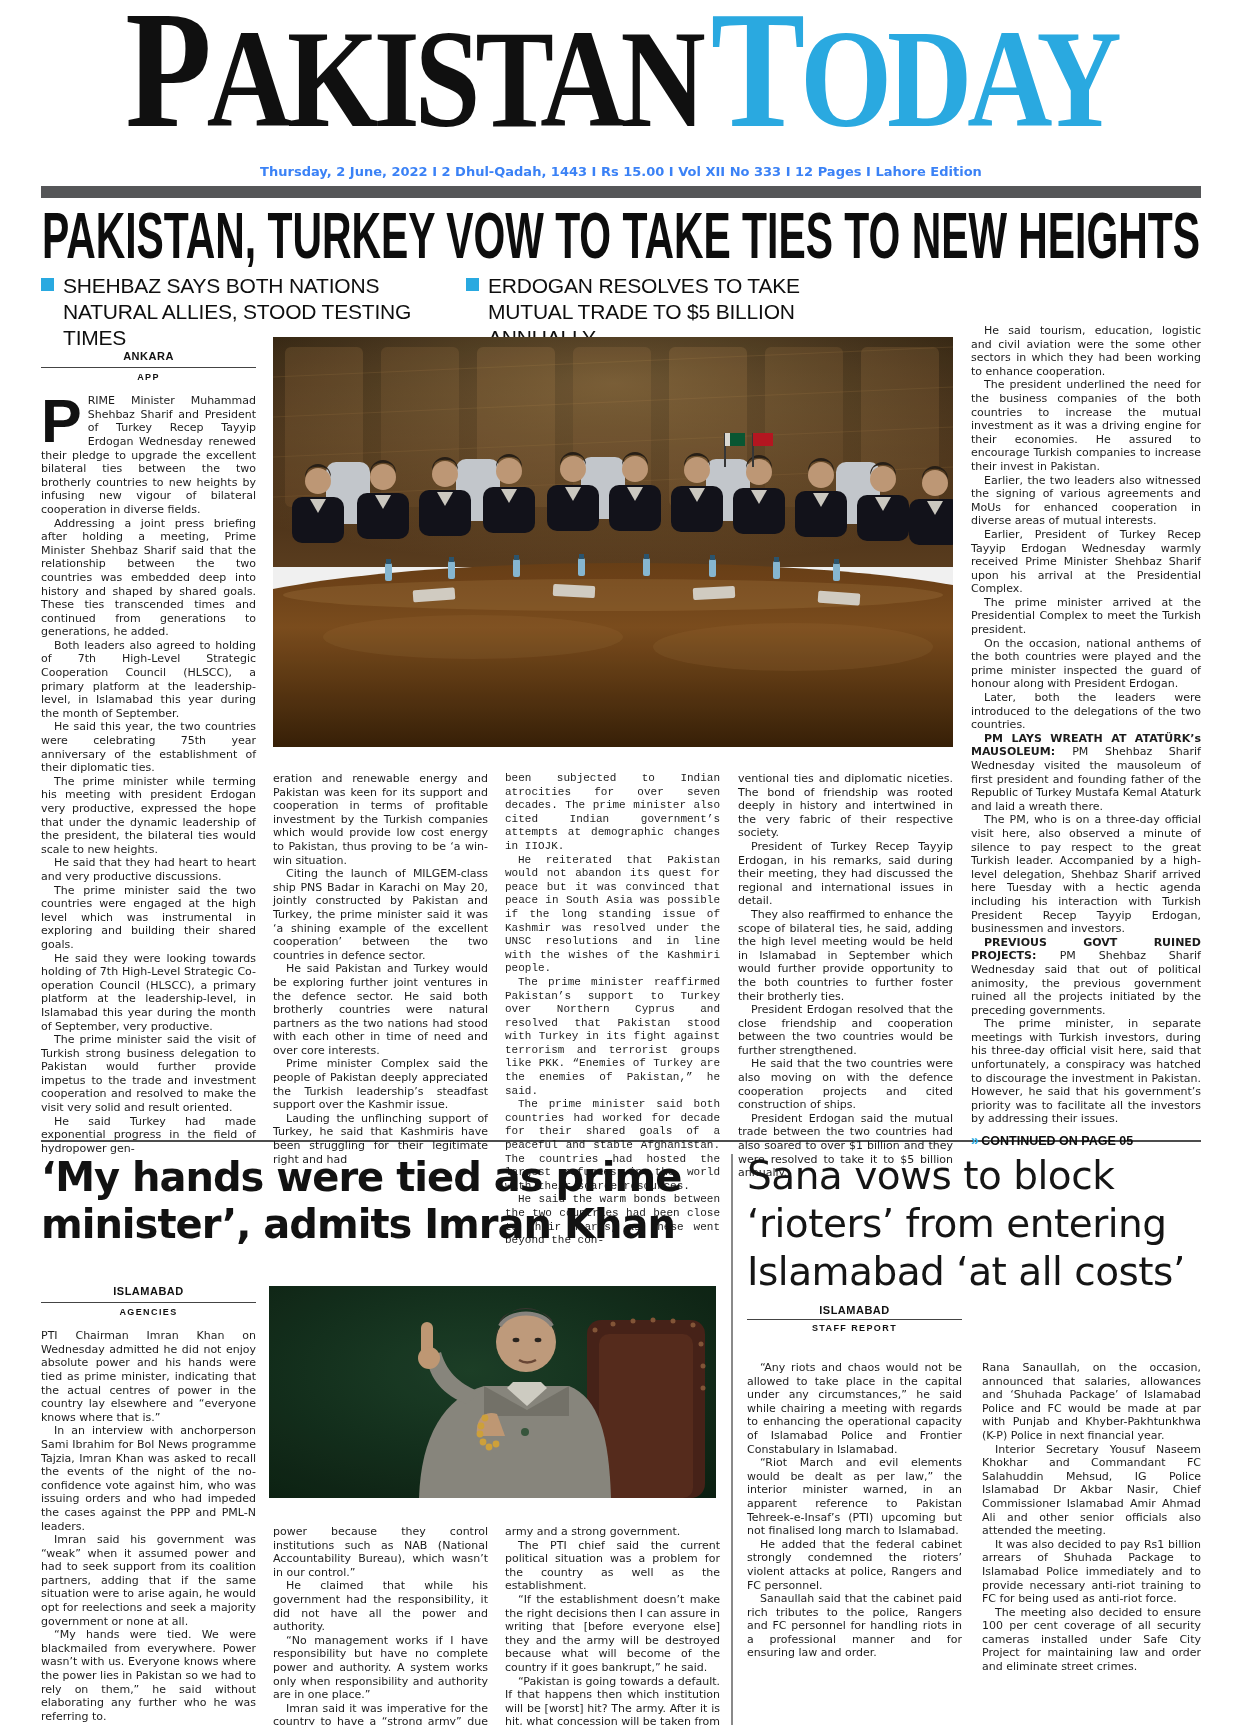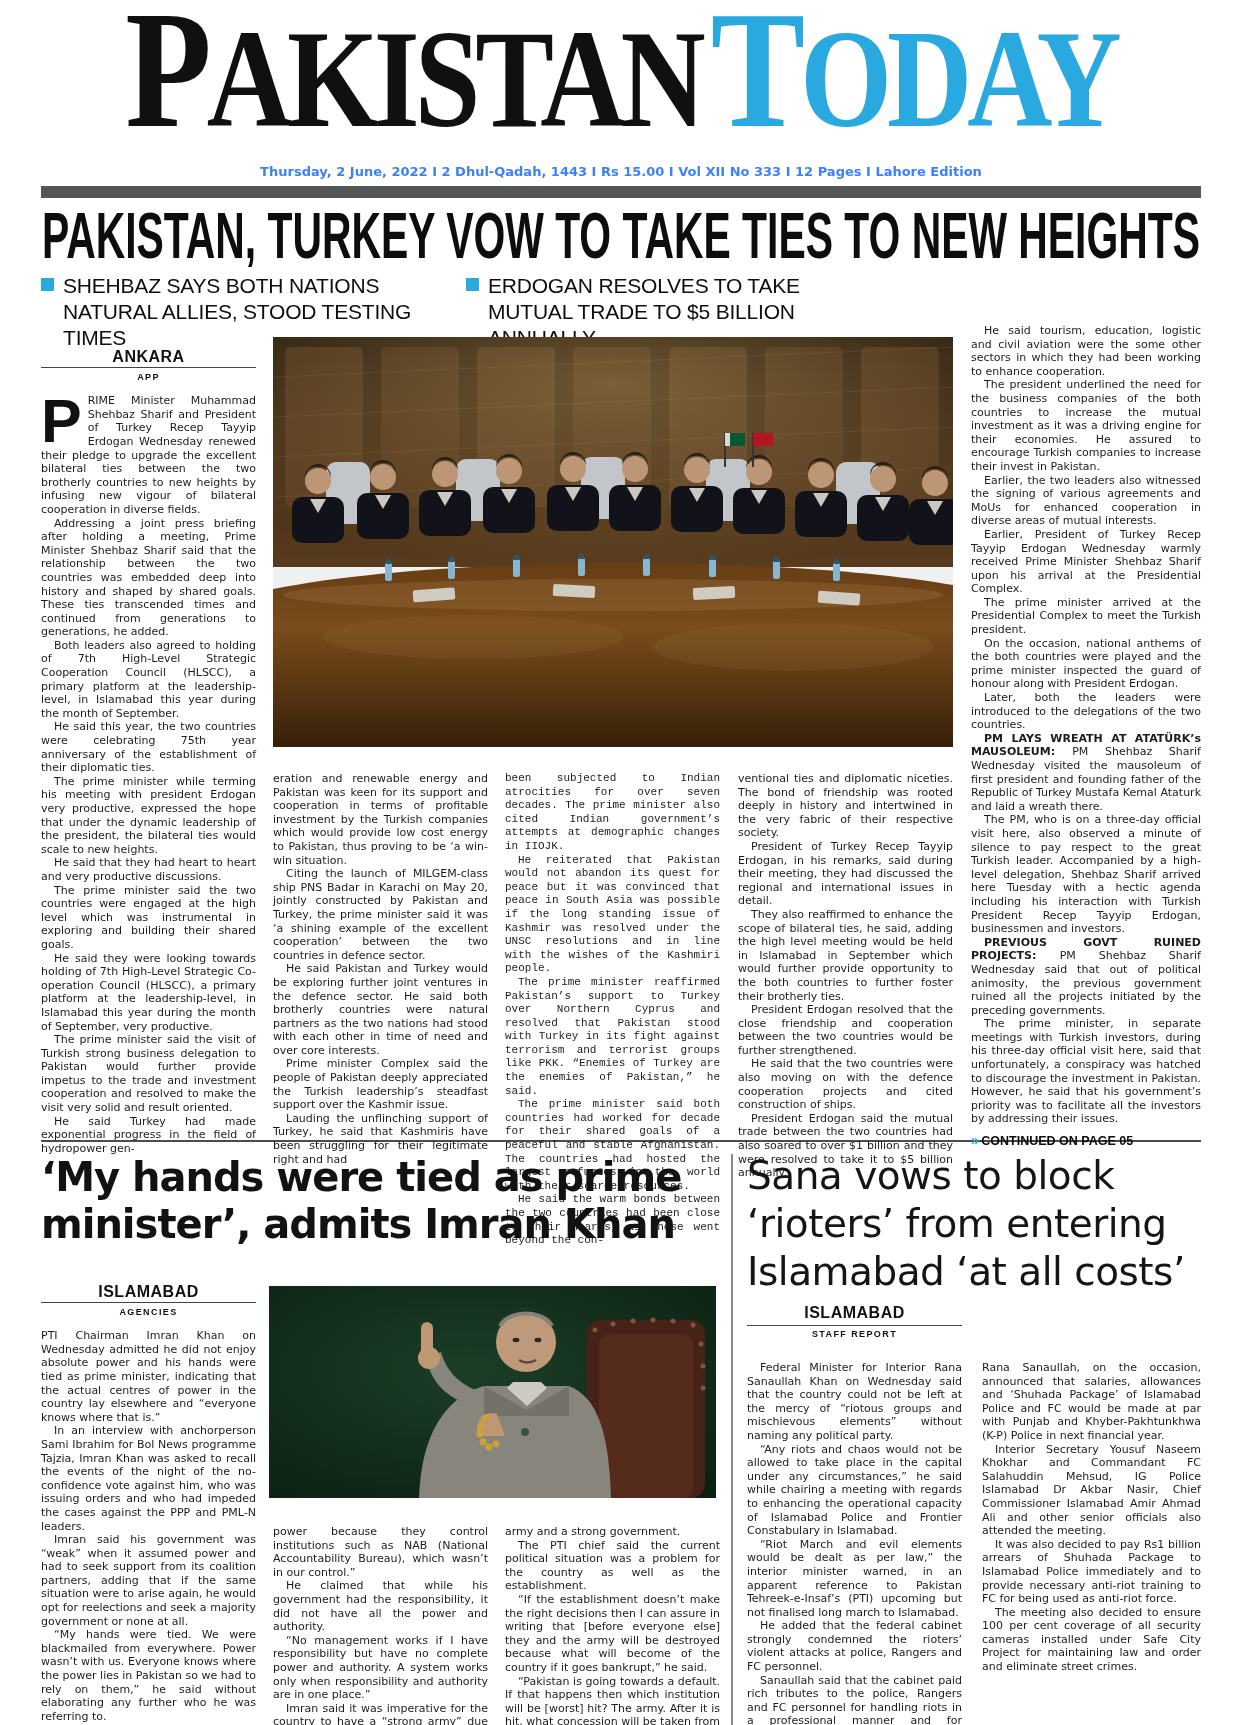--- a/index.html
+++ b/index.html
@@ -35,21 +35,21 @@
   .first-col .paras > p:first-child, .cont > p:first-child, .cont .paras > p:first-child { text-indent:0; }
   .lead-colA { left:0;   top:66px; }
   .lead-colB { left:232px; top:488px; }
   .lead-colC { left:464px; top:488px;font-family:Liberation Mono, monospace; }
   .lead-colD { left:697px; top:488px; }
   .lead-colE { left:930px; top:40px; width:230px; }
   .lead-colA .paras > p:first-child::first-letter { float:left; font-family:"Liberation Sans",sans-serif;
       font-weight:bold; font-size:61px; line-height:50px; margin:2px 6px 0 0; color:#111; }
 
   .dateline { text-align:center; margin-bottom:10px; font-family:"Liberation Sans", sans-serif; }
-  .dateline .city { font-size:16px; font-weight:bold; letter-spacing:0.5px; color:#111;
+  .dateline .city { font-size:11px; font-weight:bold; letter-spacing:0.5px; color:#111;
                     border-bottom:1.5px solid #444; padding-bottom:3px; }
   .dateline .agency { font-size:9px; font-weight:bold; letter-spacing:1.4px; color:#111; margin-top:3px; }
 
   .photo { position:absolute; overflow:hidden; }
   .photo svg { display:block; }
   .photo1 { left:232px; top:66px; width:680px; height:410px; }
   .photo2 { left:228px; top:136px; width:447px; height:212px; }
 
   .continued { margin-top:8px; font-size:12.5px; font-weight:bold; color:#0d0d0d;
                font-family:"Liberation Sans", sans-serif; }
@@ -365,21 +365,20 @@
     <div class="vdivider"></div>
 
     <article class="sana">
       <h2 class="sana-headline">Sana vows to block ‘rioters’ from entering Islamabad ‘at all costs’</h2>
       <div class="sana-body">
         <div class="dateline">
           <div class="city">ISLAMABAD</div>
           <div class="agency">STAFF REPORT</div>
         </div>
         <div class="col first-col sana-colA paras">
-            <p>Federal Minister for Interior Rana Sanaullah Khan on Wednesday said that the country could not be left at the mercy of “riotous groups and mischievous elements” without naming any political party.</p>
             <p>“Any riots and chaos would not be allowed to take place in the capital under any circumstances,” he said while chairing a meeting with regards to enhancing the operational capacity of Islamabad Police and Frontier Constabulary in Islamabad.</p>
             <p>“Riot March and evil elements would be dealt as per law,” the interior minister warned, in an apparent reference to Pakistan Tehreek-e-Insaf’s (PTI) upcoming but not finalised long march to Islamabad.</p>
             <p>He added that the federal cabinet strongly condemned the rioters’ violent attacks at police, Rangers and FC personnel.</p>
             <p>Sanaullah said that the cabinet paid rich tributes to the police, Rangers and FC personnel for handling riots in a professional manner and for ensuring law and order.</p>
           </div>
         <div class="col cont sana-colB paras">
             <p>Rana Sanaullah, on the occasion, announced that salaries, allowances and ‘Shuhada Package’ of Islamabad Police and FC would be made at par with Punjab and Khyber-Pakhtunkhwa (K-P) Police in next financial year.</p>
             <p>Interior Secretary Yousuf Naseem Khokhar and Commandant FC Salahuddin Mehsud, IG Police Islamabad Dr Akbar Nasir, Chief Commissioner Islamabad Amir Ahmad Ali and other senior officials also attended the meeting.</p>
             <p>It was also decided to pay Rs1 billion arrears of Shuhada Package to Islamabad Police immediately and to provide necessary anti-riot training to FC for being used as anti-riot force.</p>
             <p>The meeting also decided to ensure 100 per cent coverage of all security cameras installed under Safe City Project for maintaining law and order and eliminate street crimes.</p>

